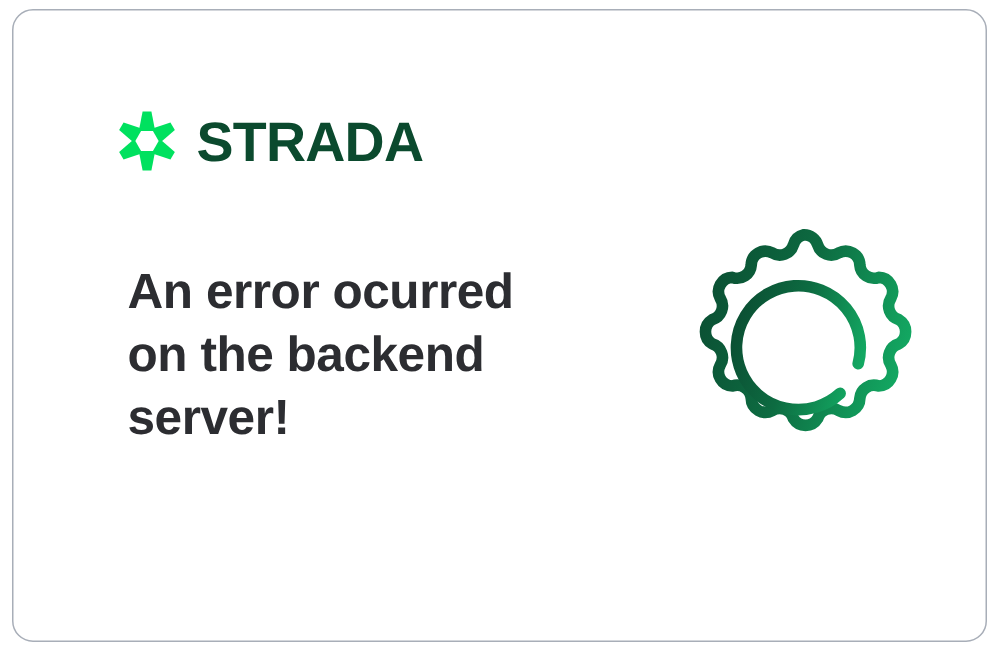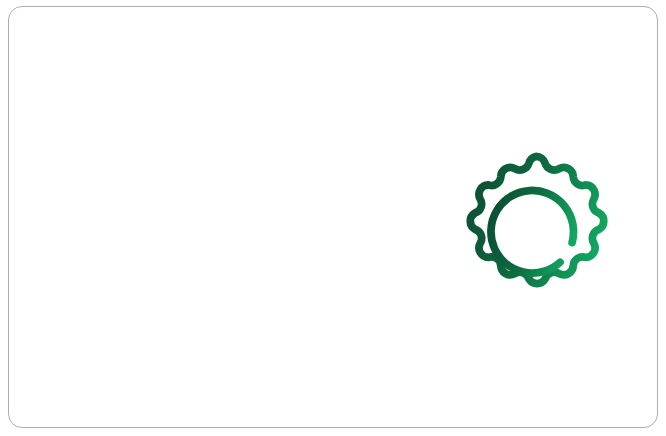--- a/index.html
+++ b/index.html
@@ -85,22 +85,56 @@
   }
 </style>
 </head>
 <body>
 
 <div class="screen">
 
   <div class="card">
 
     
+    <div class="brand">
+
+      <span class="brand-mark-wrap">
+        <svg class="brand-mark" viewBox="0 0 100 100" aria-hidden="true">
+          <g fill="#00e15f">
+
+            <g transform="translate(50,50)">
+
+              <g>
+                <polygon points="-13,-16 13,-16 7,-47 -7,-47"></polygon>
+              </g>
+              <g transform="rotate(60)">
+                <polygon points="-13,-16 13,-16 7,-47 -7,-47"></polygon>
+              </g>
+              <g transform="rotate(120)">
+                <polygon points="-13,-16 13,-16 7,-47 -7,-47"></polygon>
+              </g>
+              <g transform="rotate(180)">
+                <polygon points="-13,-16 13,-16 7,-47 -7,-47"></polygon>
+              </g>
+              <g transform="rotate(240)">
+                <polygon points="-13,-16 13,-16 7,-47 -7,-47"></polygon>
+              </g>
+              <g transform="rotate(300)">
+                <polygon points="-13,-16 13,-16 7,-47 -7,-47"></polygon>
+              </g>
+            </g>
+          </g>
+        </svg>
+      </span>
+
+      <span class="brand-word">STRADA</span>
+    </div>
 
     
+    <div class="message">An error ocurred on the backend server!</div>
 
     
     <span>
       <svg class="gear" viewBox="0 0 200 200" aria-hidden="true">
         <defs>
           <linearGradient id="gearGrad" x1="0" y1="0.35" x2="1" y2="0.65">
             <stop offset="0%" stop-color="#0b5134"></stop>
             <stop offset="45%" stop-color="#0d6b41"></stop>
             <stop offset="100%" stop-color="#13a862"></stop>
           </linearGradient>

